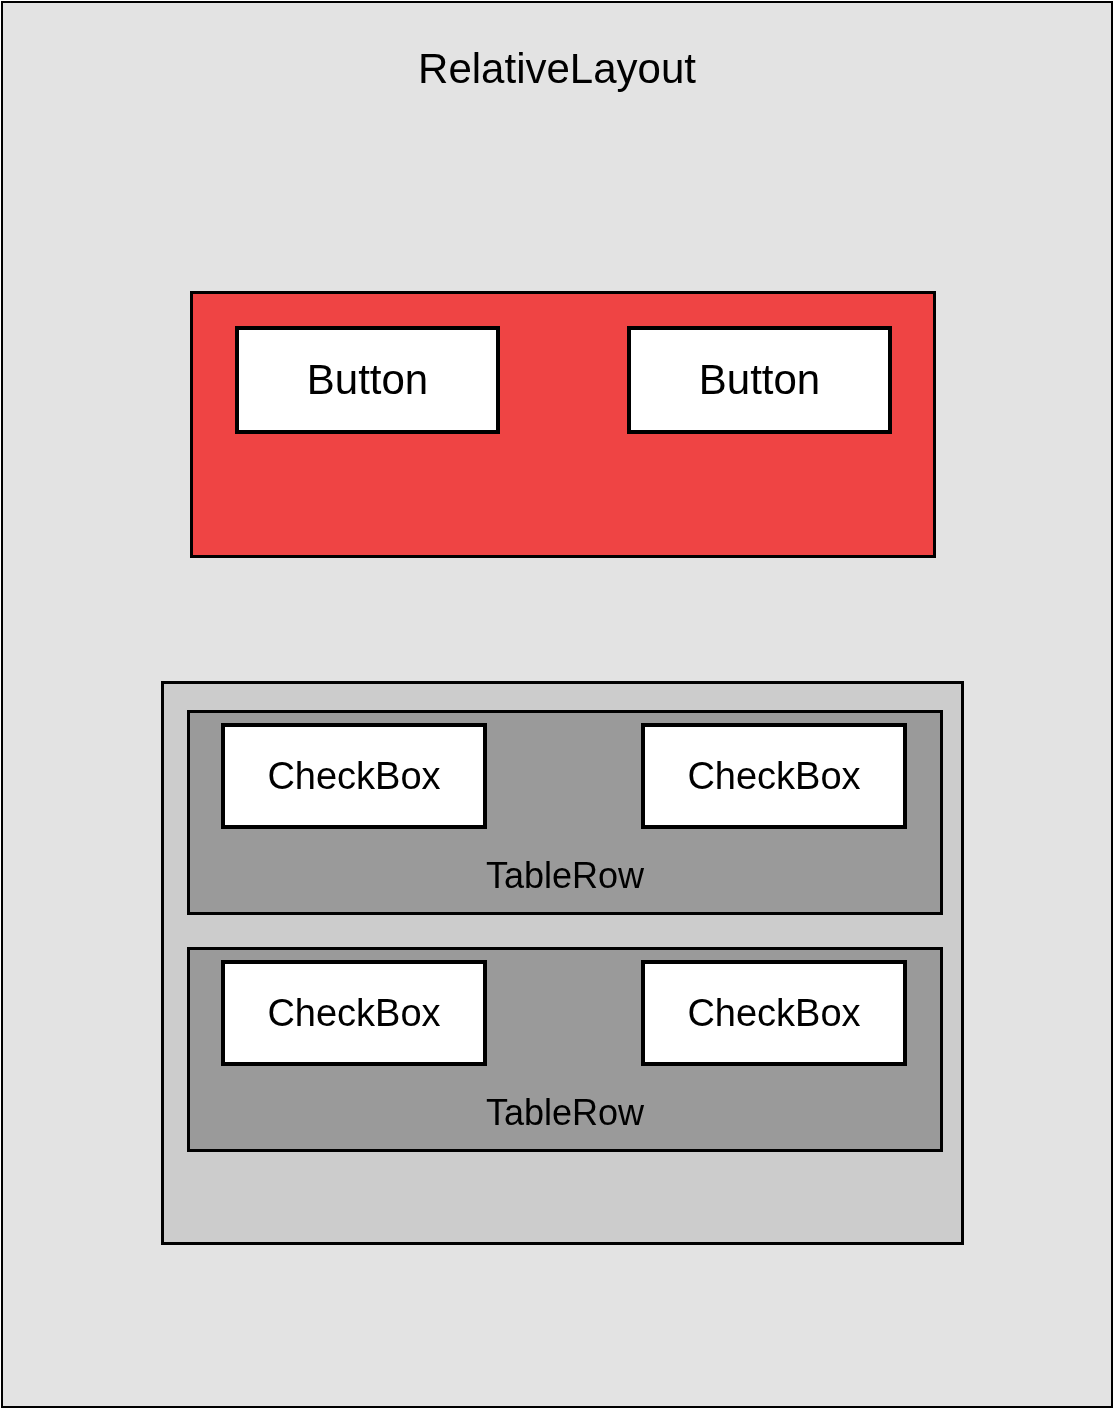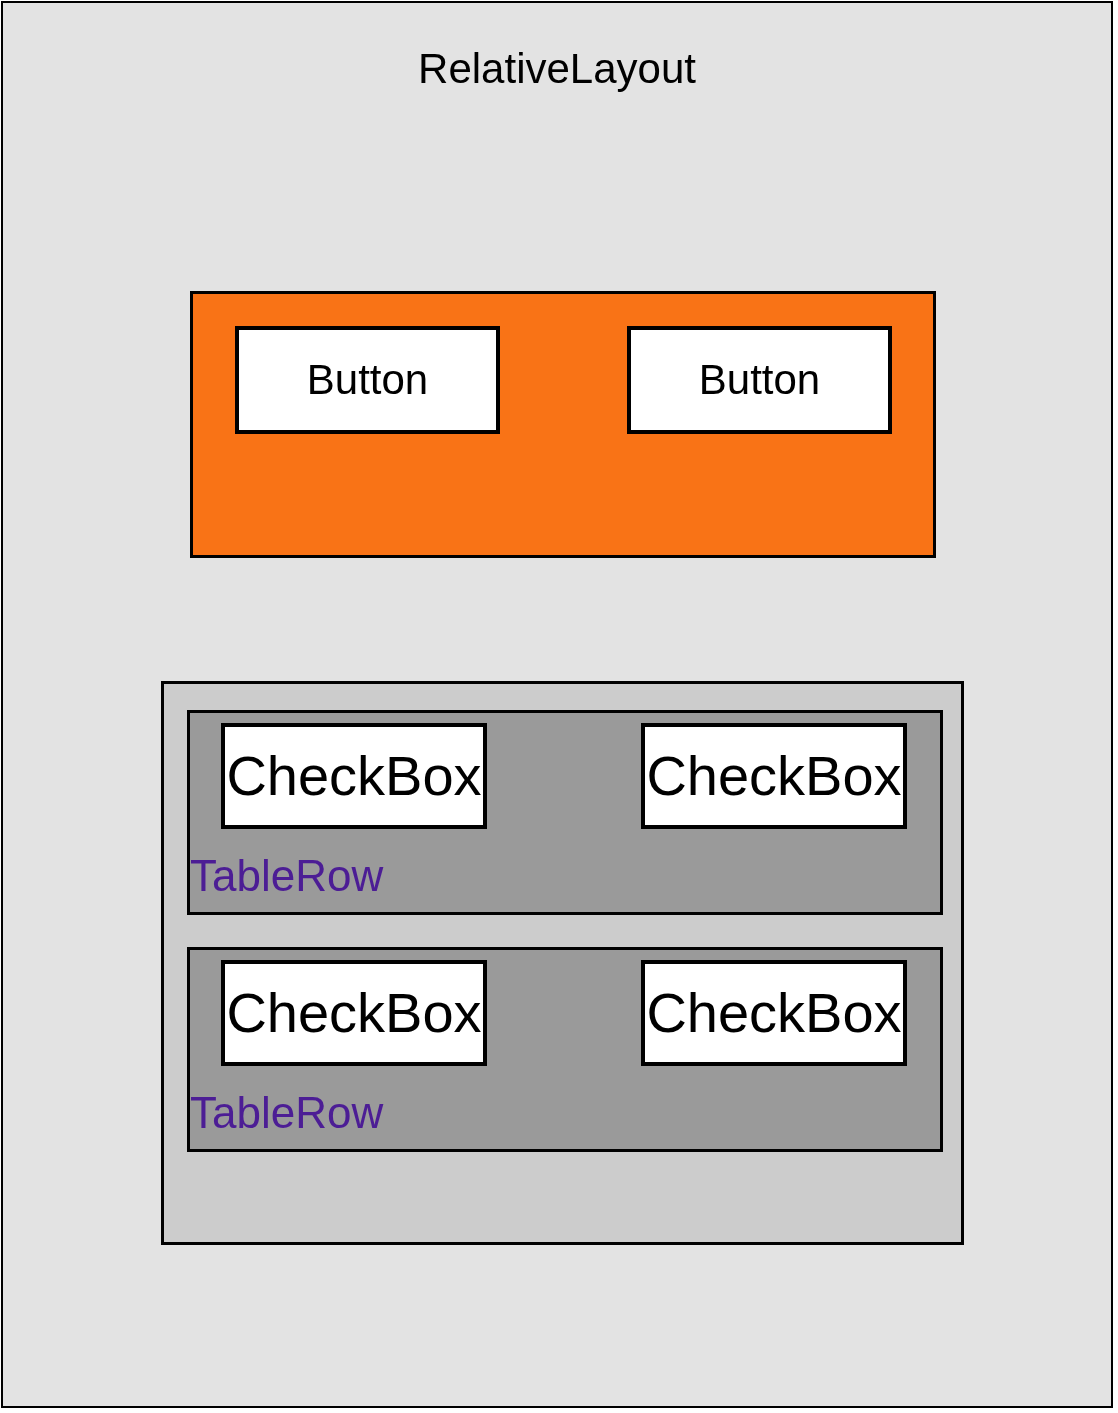--- a/index.html
+++ b/index.html
@@ -42,21 +42,21 @@
     letter-spacing: 0px;
   }
 
   
   .linear-layout {
     position: absolute;
     left: 187px;
     top: 288px;
     width: 746px;
     height: 267px;
-    background: #f97316;
+    background: #ef4444;
     border: 3px solid #000000;
     box-sizing: border-box;
   }
 
   .linear-layout-label {
     position: absolute;
     left: 0;
     right: 0;
     top: 175px;
     text-align: center;
@@ -116,37 +116,38 @@
     box-sizing: border-box;
   }
   .table-row-1 { top: 26px;  }
   .table-row-2 { top: 263px; }
 
   .table-row-label {
     position: absolute;
     left: 0;
     right: 0;
     top: 140px;
-    font-size: 44px;
+    text-align: center;
+    font-size: 36px;
     line-height: 46px;
-    color: #4c1d95;
+    color: #000000;
   }
 
   .checkbox-box {
     position: absolute;
     top: 10px;
     width: 266px;
     height: 106px;
     background: #ffffff;
     border: 4px solid #000000;
     box-sizing: border-box;
     display: flex;
     align-items: center;
     justify-content: center;
-    font-size: 56px;
+    font-size: 38px;
     line-height: 46px;
     color: #000000;
     white-space: nowrap;
   }
   .cb-left  { left: 31px;  }
   .cb-right { left: 451px; }
 </style>
 </head>
 <body>
 

